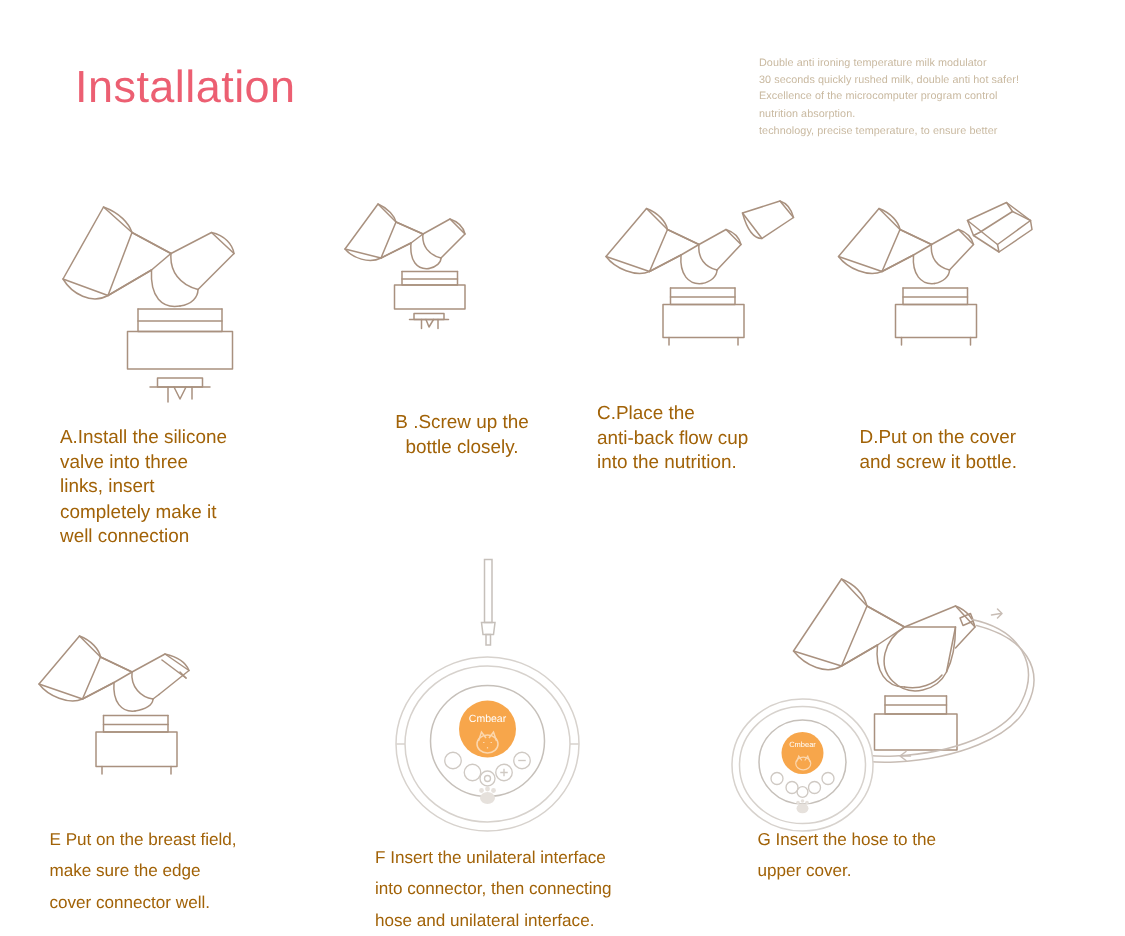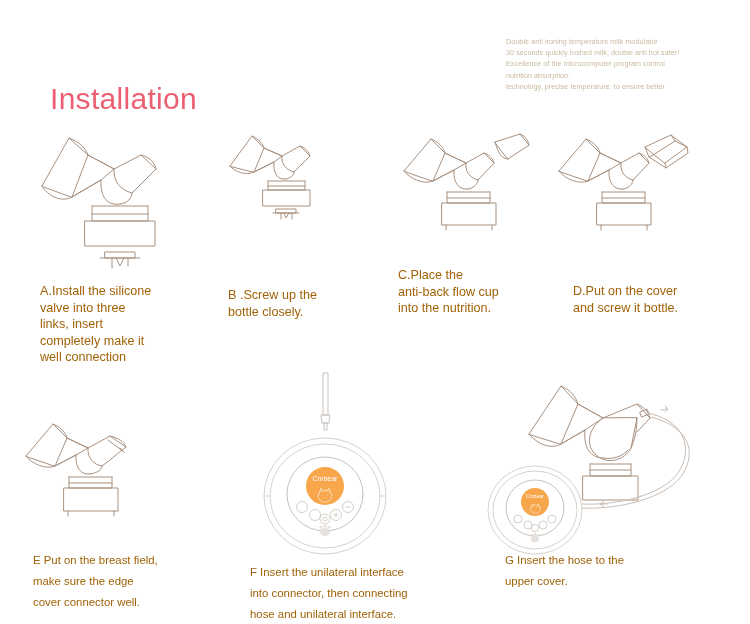--- a/index.html
+++ b/index.html
@@ -24,21 +24,20 @@
   
   .title {
     position: absolute;
     left: 50px;
     top: 42px;
     font-size: 30px;
     font-weight: 400;
     color: #ec5f72;
     letter-spacing: 0.3px;
     line-height: 1.1;
-    margin-top: 40px;
   }
   .intro {
     position: absolute;
     left: 506px;
     top: 36px;
     width: 200px;
     font-size: 7.2px;
     line-height: 11.2px;
     color: #c9b9a0;
     letter-spacing: 0.05px;
@@ -228,21 +227,21 @@
   </div>
 
   <div class="caption" style="left:40px; top:283px; width:175px;">
     <div>A.Install the silicone</div>
     <div>valve into three</div>
     <div>links, insert</div>
     <div>completely make it</div>
     <div>well connection</div>
   </div>
 
-  <div class="caption" style="left:228px; top:287px; width:160px;">
+  <div class="caption" style="left:228px; top:273px; width:160px;text-align:center;">
     <div>B .Screw up the</div>
     <div>bottle closely.</div>
   </div>
 
   <div class="caption" style="left:398px; top:267px; width:170px;">
     <div>C.Place the</div>
     <div>anti-back flow cup</div>
     <div>into the nutrition.</div>
   </div>
 

